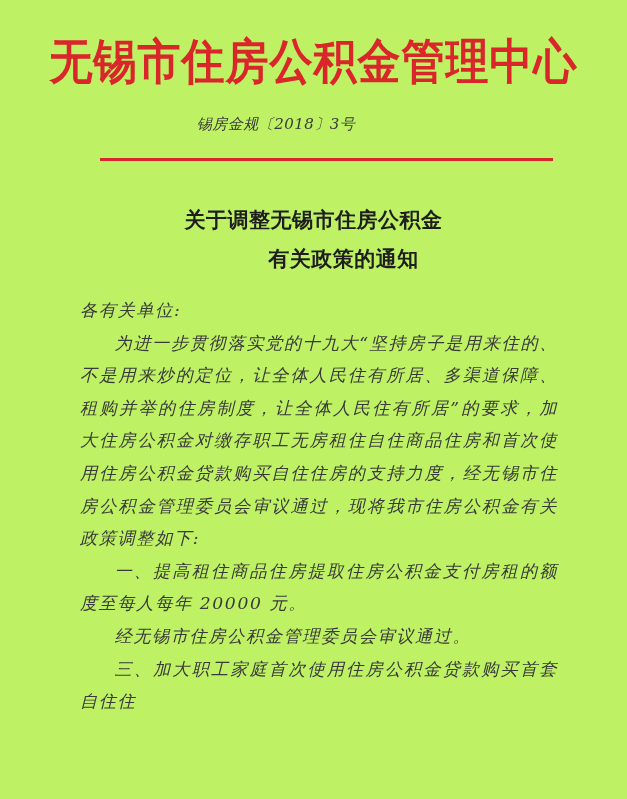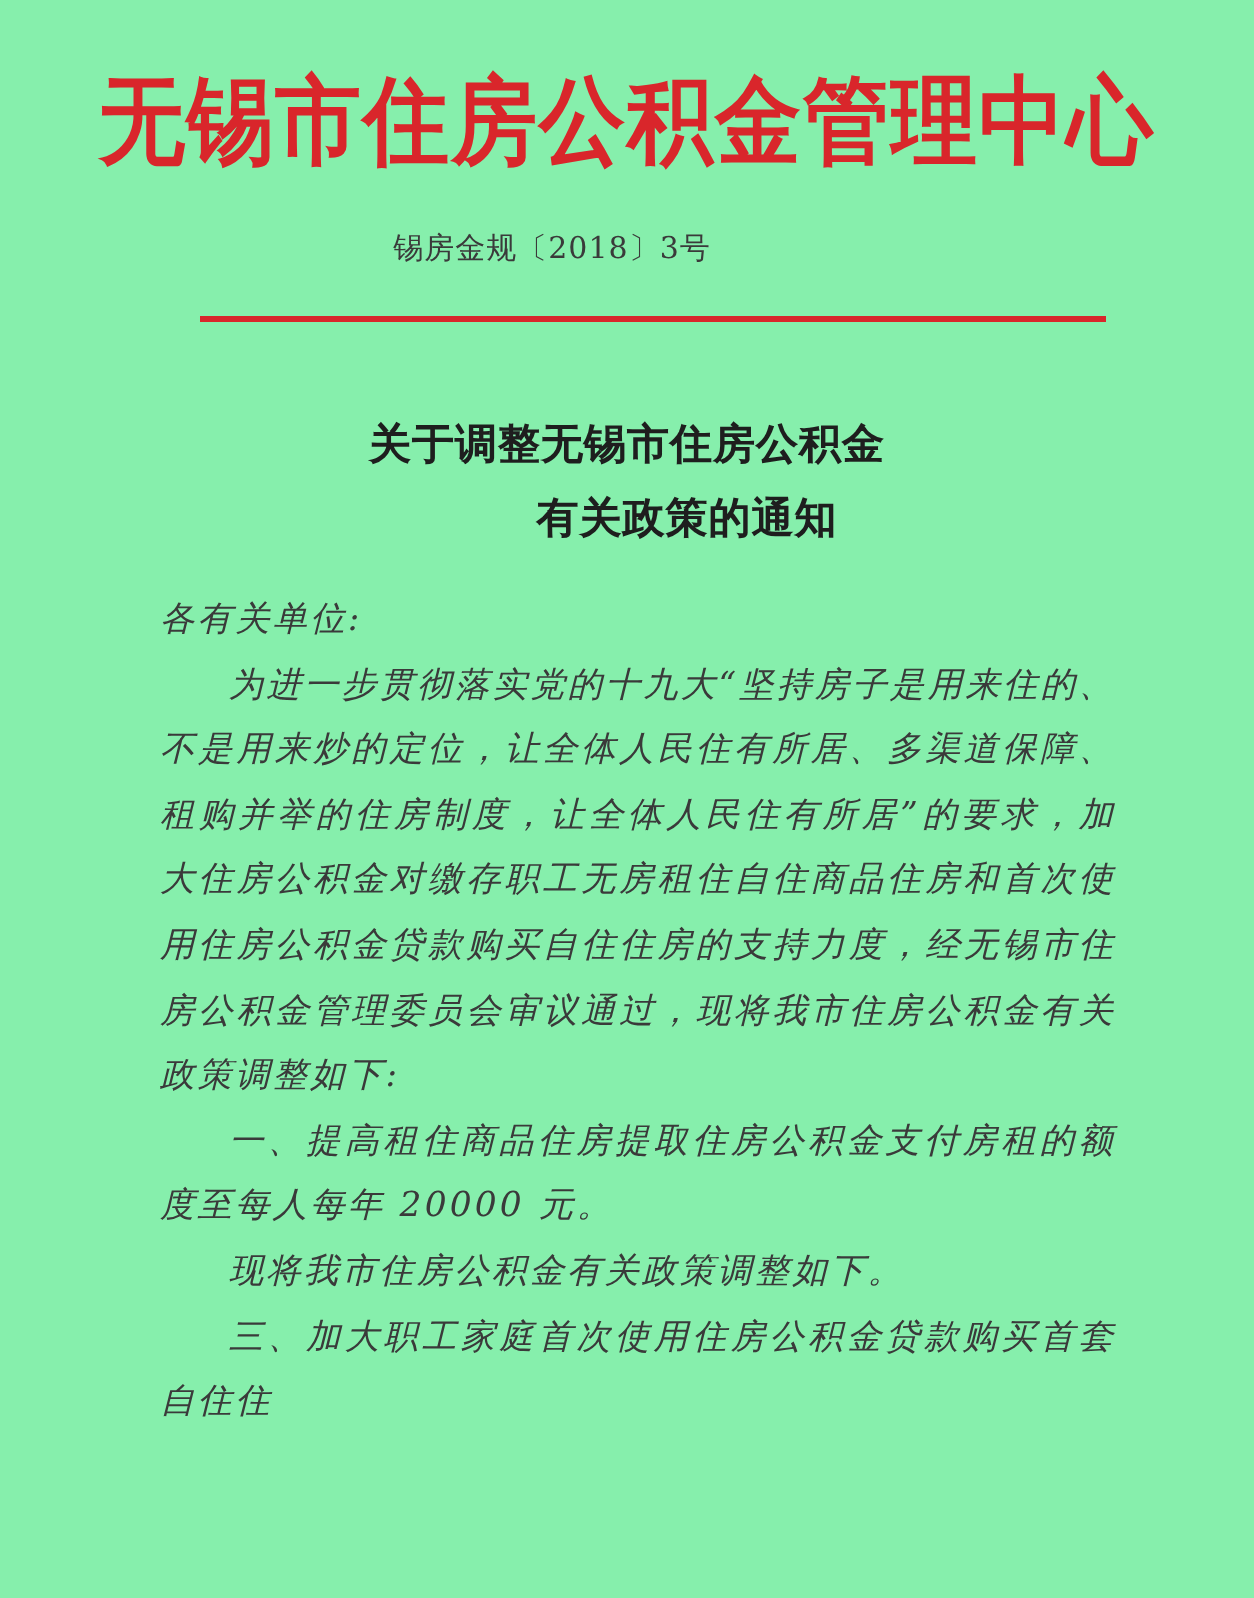--- a/index.html
+++ b/index.html
@@ -13,21 +13,21 @@
       overflow: hidden;
       position: relative;
       font-family: "DejaVu Serif", "Liberation Serif", serif;
       color: #2b2b2b;
     }
     .page {
       position: absolute;
       left: 0; top: 0;
       width: 627px;
       height: 799px;
-      background: #86efac;
+      background: #bef264;
     }
     .agency-title {
       position: absolute;
       left: 0;
       top: 22px;
       width: 627px;
       text-align: center;
       color: #d9262b;
       font-family: "DejaVu Serif", "Liberation Serif", serif;
       font-size: 43px;
@@ -40,41 +40,42 @@
     .doc-number {
       position: absolute;
       left: 0;
       top: 114px;
       width: 552px;
       text-align: center;
       font-size: 15px;
       color: #3a3a3a;
       line-height: 20px;
       letter-spacing: 0.5px;
+      font-style: italic;
     }
     .red-rule {
       position: absolute;
       left: 100px;
       top: 158px;
       width: 453px;
       height: 3px;
       background: #d9262b;
     }
     .notice-title {
       position: absolute;
       left: 0;
       width: 627px;
       text-align: center;
       font-size: 21px;
       font-weight: bold;
       color: #1e1e1e;
       line-height: 32px;
       letter-spacing: 0.5px;
     }
-    .notice-title.l1 { top: 206px; }
+    .notice-title.l1 { top: 206px; font-family: Liberation Mono, monospace; }
     .notice-title.l2 { top: 243px; padding-left: 30px; }
 
     .body-text {
       position: absolute;
       left: 80px;
       top: 294px;
       width: 478px;
       font-size: 17.2px;
       line-height: 32.6px;
       color: #3a3a3a;
@@ -100,17 +101,17 @@
 
   <div class="red-rule"></div>
 
   <div class="notice-title l1">关于调整无锡市住房公积金</div>
   <div class="notice-title l2">有关政策的通知</div>
 
   <div class="body-text">
     <p>各有关单位:</p>
     <p class="indent">为进一步贯彻落实党的十九大“坚持房子是用来住的、不是用来炒的定位，让全体人民住有所居、多渠道保障、租购并举的住房制度，让全体人民住有所居”的要求，加大住房公积金对缴存职工无房租住自住商品住房和首次使用住房公积金贷款购买自住住房的支持力度，经无锡市住房公积金管理委员会审议通过，现将我市住房公积金有关政策调整如下:</p>
     <p class="indent">一、提高租住商品住房提取住房公积金支付房租的额度至每人每年 20000 元。</p>
-    <p class="indent">现将我市住房公积金有关政策调整如下。</p>
+    <p class="indent">经无锡市住房公积金管理委员会审议通过。</p>
     <p class="indent">三、加大职工家庭首次使用住房公积金贷款购买首套自住住</p>
   </div>
 
 </div>
 
 </body></html>

